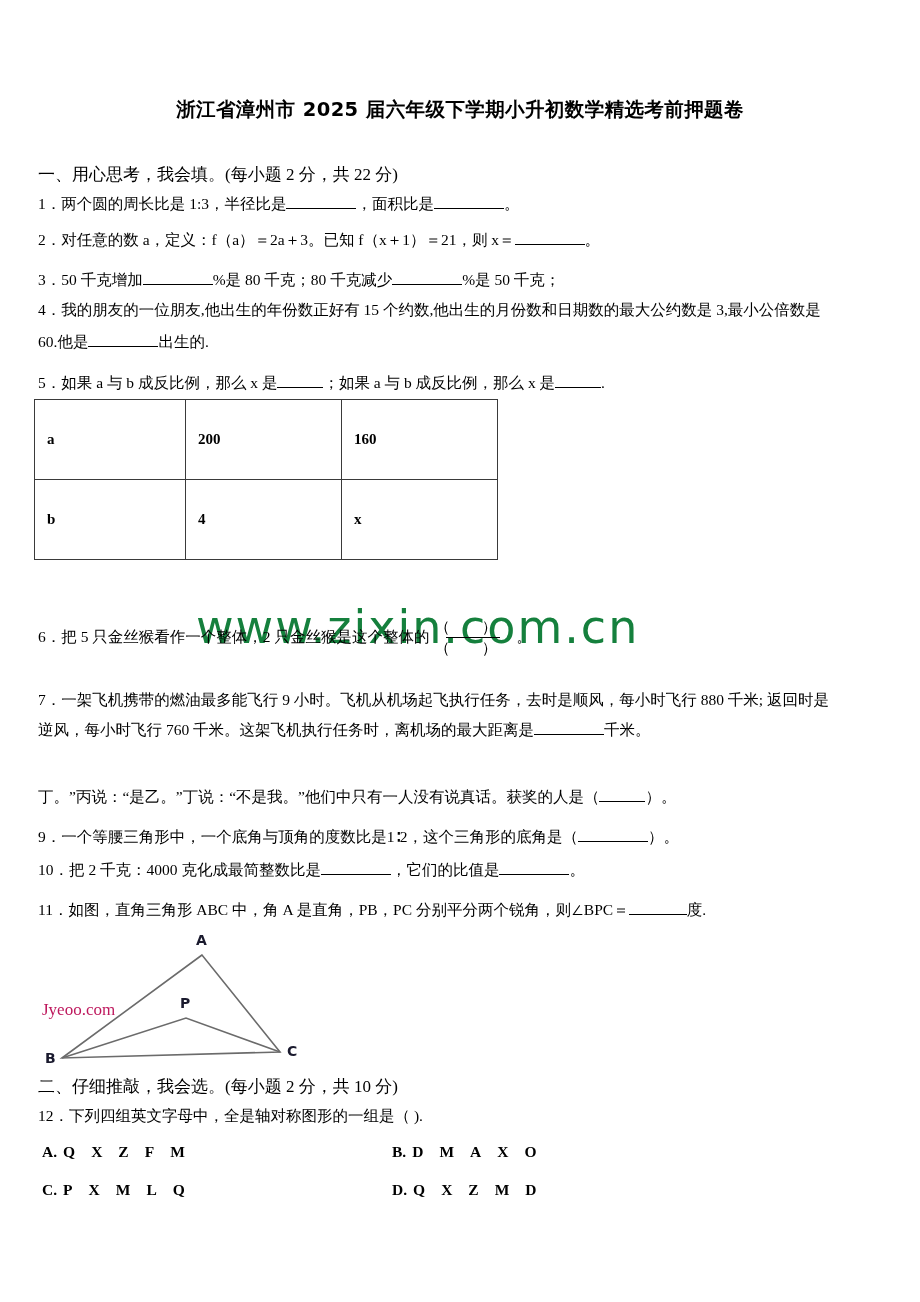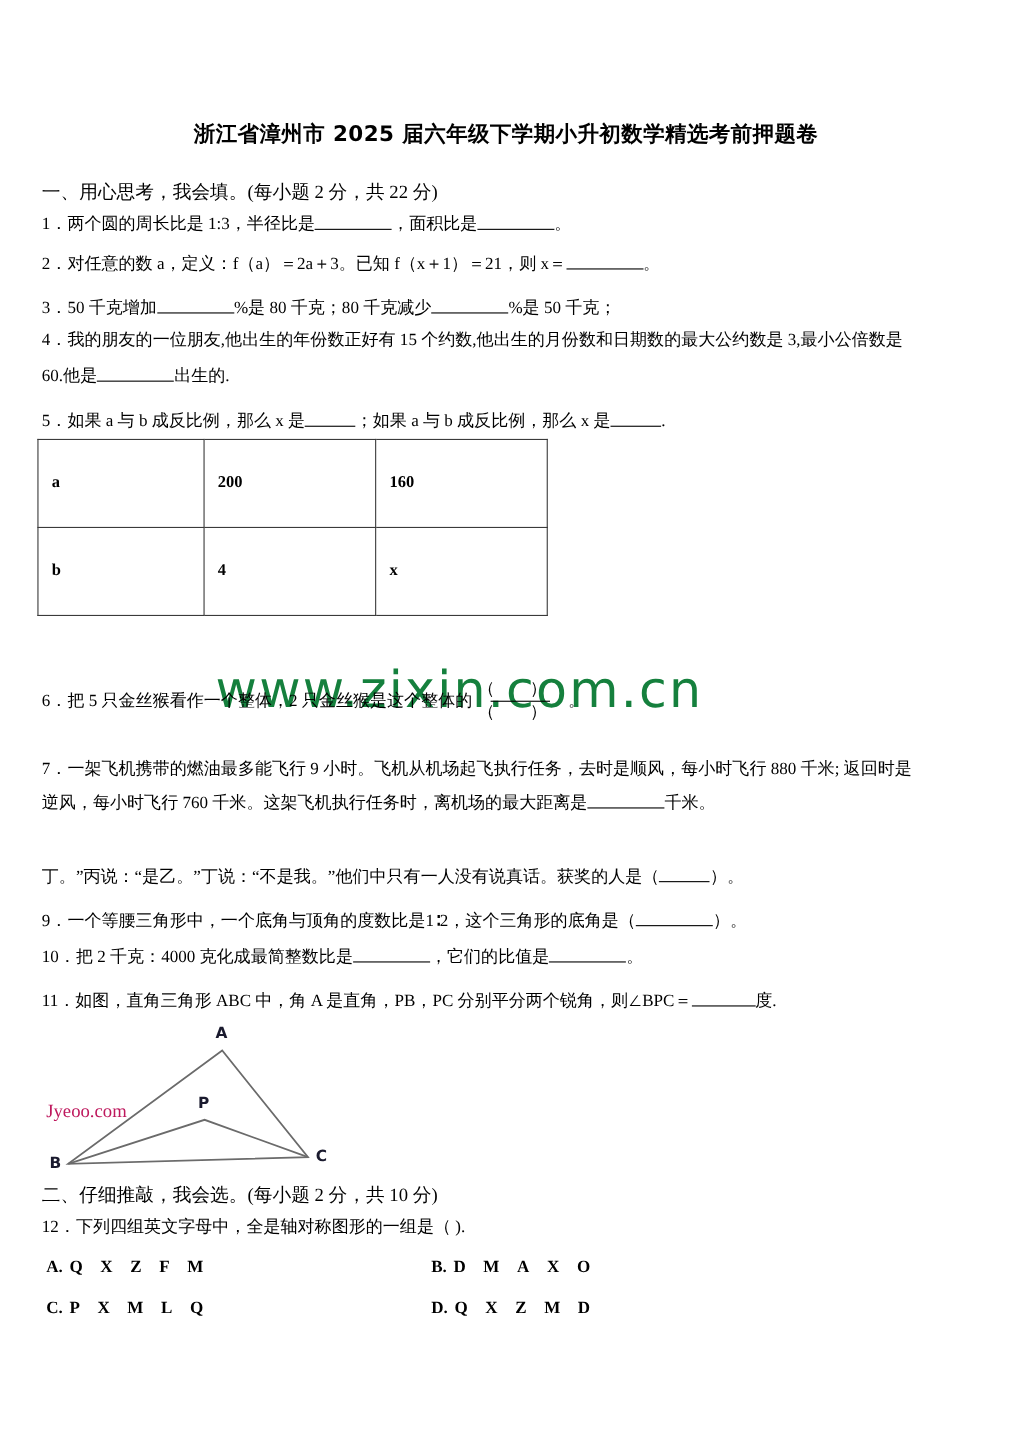--- a/index.html
+++ b/index.html
@@ -42,21 +42,21 @@
     pointer-events: none;
     user-select: none;
     z-index: 0;
   }
 
   
   .doc-title {
     position: absolute;
     left: 0;
     right: 0;
-    top: 108px;
+    top: 96px;
     text-align: center;
     font-family: "DejaVu Sans", sans-serif;
     font-weight: bold;
     font-size: 19.5px;
     letter-spacing: 0.4px;
     z-index: 2;
   }
 
   
   .blk {

